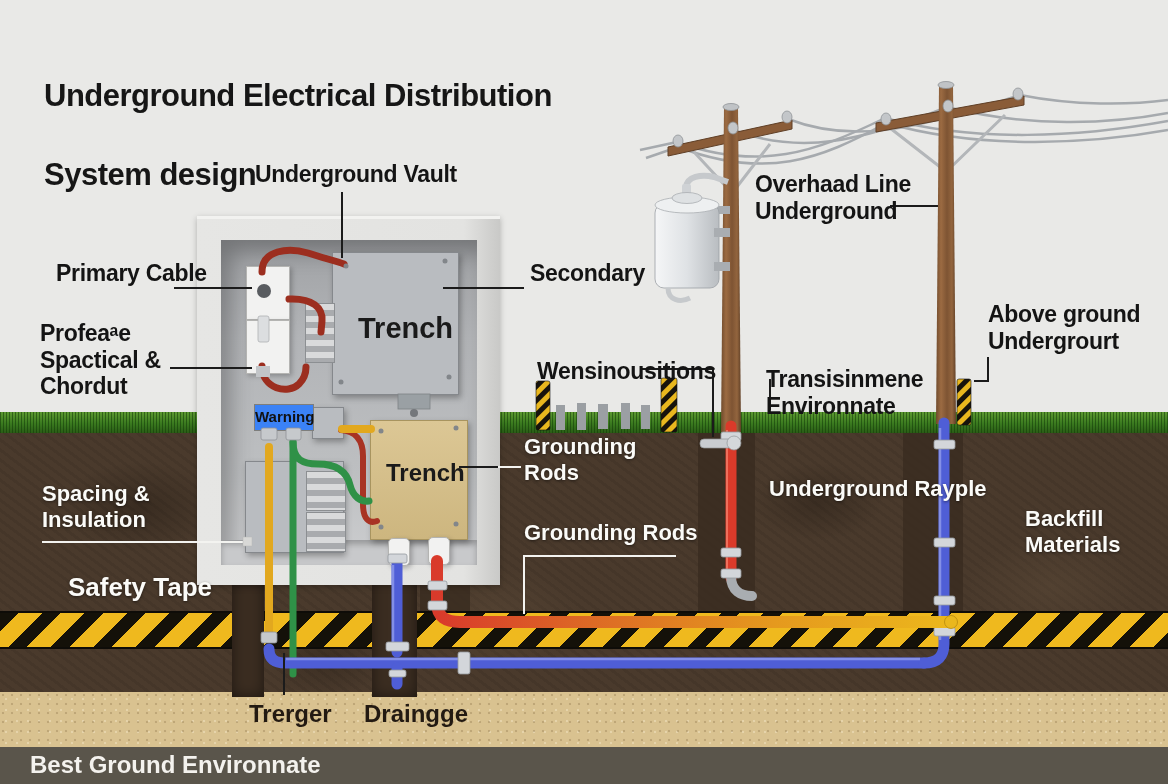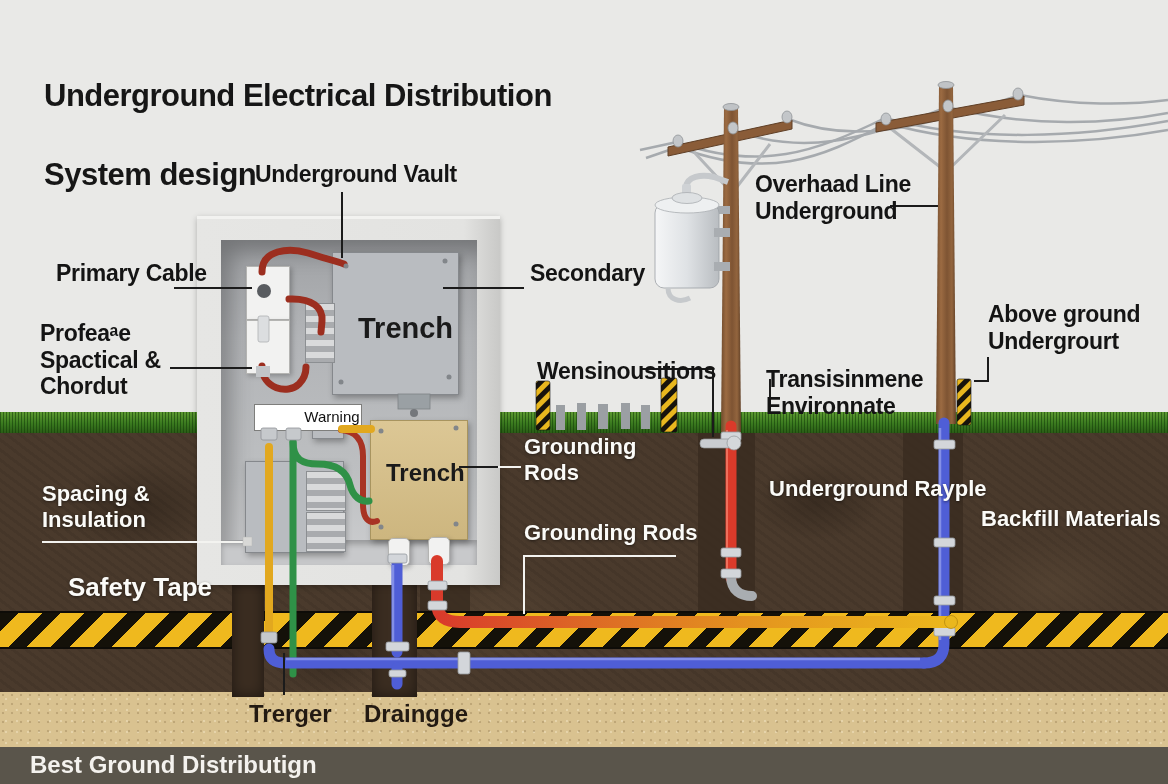--- a/index.html
+++ b/index.html
@@ -39,22 +39,22 @@
     background:linear-gradient(180deg,#9fa1a4 0,#b2b4b7 30%,#bdbfc1 72%,#cdced0 100%);
     box-shadow:inset 10px 12px 22px rgba(0,0,0,.28);z-index:6;}
   .vault-floor{left:221px;top:540px;width:256px;height:25px;background:#c8c9cb;
     box-shadow:inset 0 4px 6px rgba(0,0,0,.25);z-index:6;}
   .panel{background:#b9bcc0;border:1px solid #85888c;box-shadow:2px 3px 6px rgba(0,0,0,.3);z-index:7;}
   .finned{background:repeating-linear-gradient(180deg,#d9dadb 0 6px,#a9abae 6px 12px);
     border:1px solid #8c8f92;z-index:7;}
   .whitebox{background:#f2f2f1;border:1px solid #b4b4b2;box-shadow:2px 2px 5px rgba(0,0,0,.25);z-index:7;}
   .tanbox{background:linear-gradient(180deg,#dcc795 0,#cdb67f 100%);
     border:1px solid #a8945f;box-shadow:2px 3px 6px rgba(0,0,0,.3);z-index:7;}
-  .chip{background:#ffffff;border:1px solid #7e7e7c;z-index:7;
-    font-weight:400;font-size:15px;color:#111;text-align:center;line-height:23px;padding-left:48px;}
+  .chip{background:#3b82f6;border:1px solid #7e7e7c;z-index:7;
+    font-weight:700;font-size:15px;color:#111;text-align:center;line-height:23px;}
   
   .overlay{left:0;top:0;z-index:8;}
   
   .lbl{white-space:pre-line;z-index:10;}
   .lbl-black{font-weight:700;font-size:23px;line-height:1.16;letter-spacing:-0.3px;color:#141414;}
   .lbl-white{font-weight:700;font-size:22px;line-height:1.2;color:#fbfbf8;
     text-shadow:0 1px 3px rgba(0,0,0,.5);}
   .lbl-title{font-weight:700;font-size:31px;line-height:1.28;letter-spacing:-0.5px;color:#161616;}
   .lbl-trench-upper{font-weight:600;font-size:29px;color:#1a1a1a;}
   .lbl-trench-lower{font-weight:600;font-size:24px;color:#1a1a1a;}
@@ -303,20 +303,20 @@
   <div class="abs lbl lbl-sand" style="left:249px;top:700px;">Trerger</div>
   <div class="abs lbl lbl-sand" style="left:364px;top:700px;">Draingge</div>
 
   <div class="abs lbl lbl-white" style="left:524px;top:434px;">Grounding
 Rods</div>
   <div class="abs lbl lbl-white" style="left:524px;top:520px;">Grounding Rods</div>
   <div class="abs lbl lbl-white" style="left:42px;top:481px;">Spacing &amp;
 Insulation</div>
   <div class="abs lbl lbl-white lbl-safety" style="left:32px;top:572px;margin-left:36px;">Safety Tape</div>
   <div class="abs lbl lbl-white" style="left:769px;top:476px;">Underground Rayple</div>
-  <div class="abs lbl lbl-white" style="left:981px;top:506px;">Backfill Materials</div>
+  <div class="abs lbl lbl-white" style="left:1025px;top:506px;">Backfill Materials</div>
 
   <div class="abs lbl lbl-trench-upper" style="left:358px;top:312px;">Trench</div>
   <div class="abs lbl lbl-trench-lower" style="left:386px;top:459px;">Trench</div>
 
-  <div class="abs lbl lbl-footer" style="left:30px;top:751px;">Best Ground Distributign</div>
+  <div class="abs lbl lbl-footer" style="left:30px;top:751px;">Best Ground Environnate</div>
 
 </div>
 
 </body></html>

